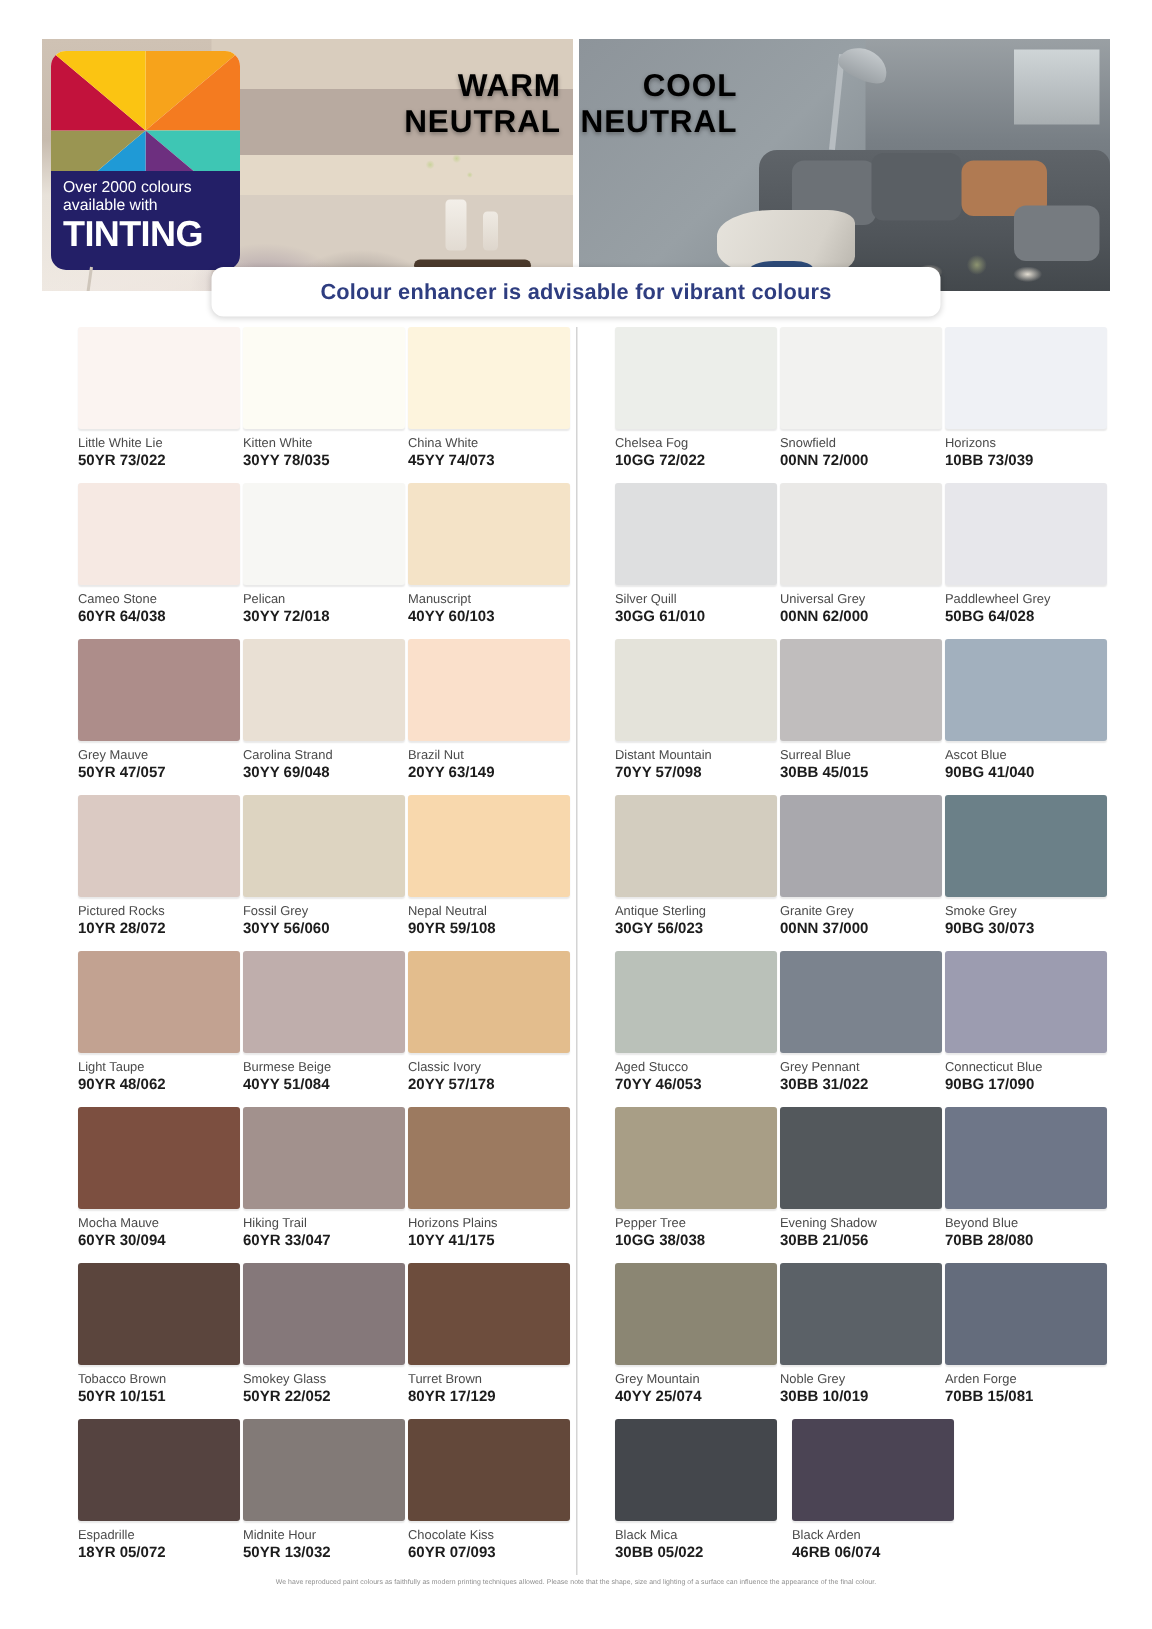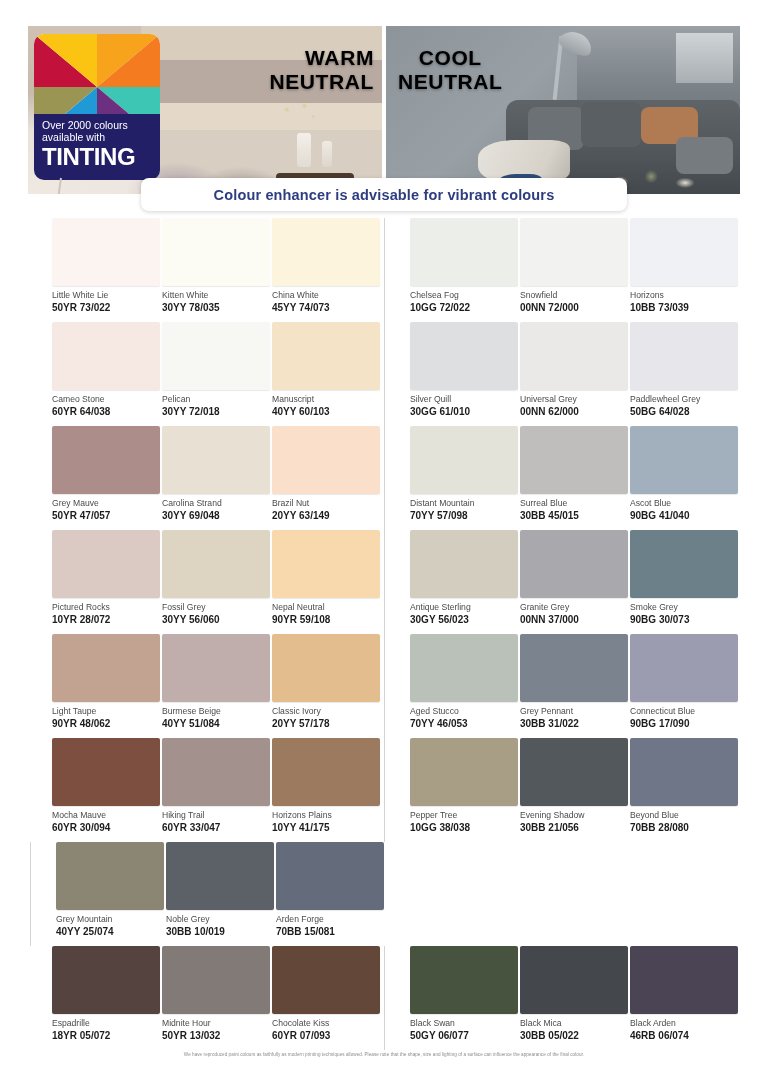--- a/index.html
+++ b/index.html
@@ -137,21 +137,21 @@
   .panel-caption {
     position: absolute;
     color: #000000;
     font-size: 21px;
     font-weight: bold;
     line-height: 1.16;
     letter-spacing: .6px;
     text-shadow: 0 1px 3px rgba(0,0,0,.35);
   }
   .cap-warm { right: 8px; top: 20px; text-align: right; }
-  .cap-cool { left: 12px;  top: 20px; text-align: center; }
+  .cap-cool { left: 1px;  top: 20px; text-align: right; }
 
   
   .logo {
     position: absolute;
     left: 6px; top: 8px;
     width: 104px; height: 146px;
     z-index: 4;
   }
   .logo-pin {
     position:absolute; left:0; top:0;
@@ -539,20 +539,37 @@
           <div class="sw-code">30BB 21/056</div>
         </div>
         <div class="cell">
           <div class="sw" style="background: rgb(110, 118, 136);"></div>
           <div class="sw-name">Beyond Blue</div>
           <div class="sw-code">70BB 28/080</div>
         </div>
       </div>
     </div>
     <div class="row">
+      <div class="group">
+        <div class="cell">
+          <div class="sw" style="background: rgb(91, 69, 61);"></div>
+          <div class="sw-name">Tobacco Brown</div>
+          <div class="sw-code">50YR 10/151</div>
+        </div>
+        <div class="cell">
+          <div class="sw" style="background: rgb(133, 120, 122);"></div>
+          <div class="sw-name">Smokey Glass</div>
+          <div class="sw-code">50YR 22/052</div>
+        </div>
+        <div class="cell">
+          <div class="sw" style="background: rgb(109, 77, 61);"></div>
+          <div class="sw-name">Turret Brown</div>
+          <div class="sw-code">80YR 17/129</div>
+        </div>
+      </div>
       <div class="divider">
         <div class="dline"></div>
       </div>
       <div class="group">
         <div class="cell">
           <div class="sw" style="background: rgb(139, 134, 115);"></div>
           <div class="sw-name">Grey Mountain</div>
           <div class="sw-code">40YY 25/074</div>
         </div>
         <div class="cell">
@@ -583,25 +600,20 @@
           <div class="sw" style="background: rgb(99, 72, 58);"></div>
           <div class="sw-name">Chocolate Kiss</div>
           <div class="sw-code">60YR 07/093</div>
         </div>
       </div>
       <div class="divider">
         <div class="dline"></div>
       </div>
       <div class="group">
         <div class="cell">
-          <div class="sw" style="background: rgb(71, 82, 63);"></div>
-          <div class="sw-name">Black Swan</div>
-          <div class="sw-code">50GY 06/077</div>
-        </div>
-        <div class="cell">
           <div class="sw" style="background: rgb(68, 71, 76);"></div>
           <div class="sw-name">Black Mica</div>
           <div class="sw-code">30BB 05/022</div>
         </div>
         <div class="cell">
           <div class="sw" style="background: rgb(75, 68, 84);"></div>
           <div class="sw-name">Black Arden</div>
           <div class="sw-code">46RB 06/074</div>
         </div>
       </div>

